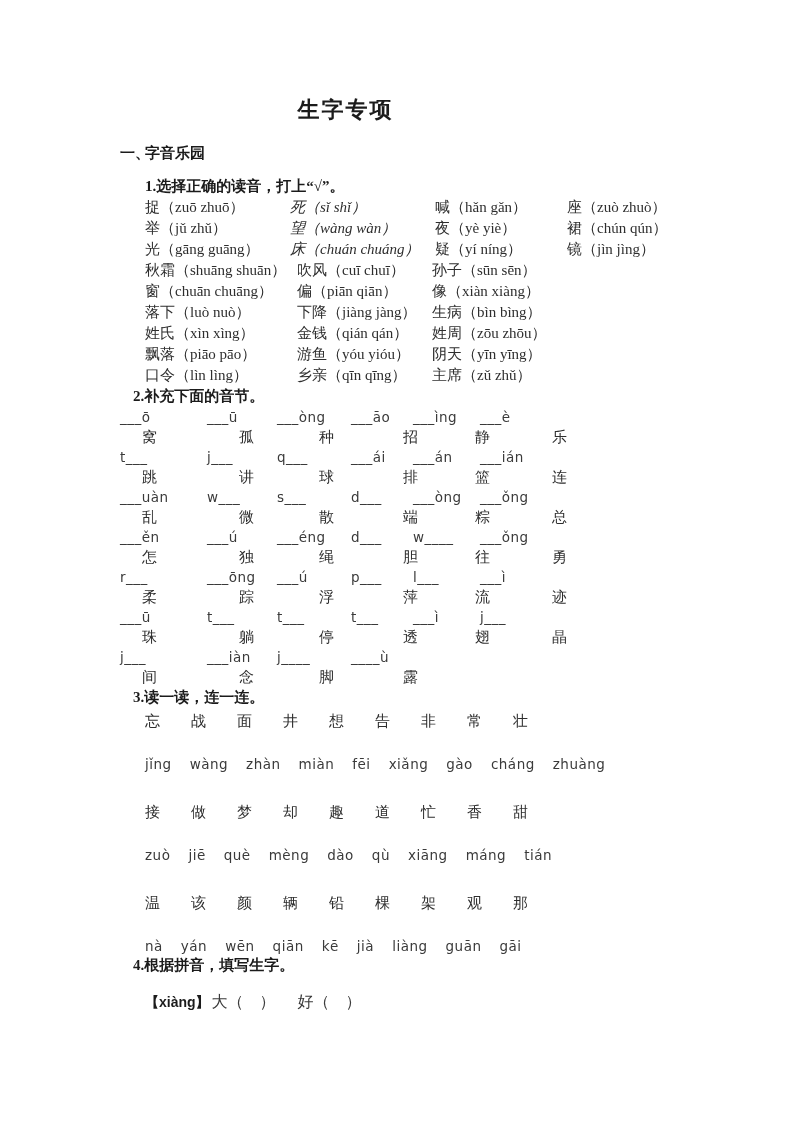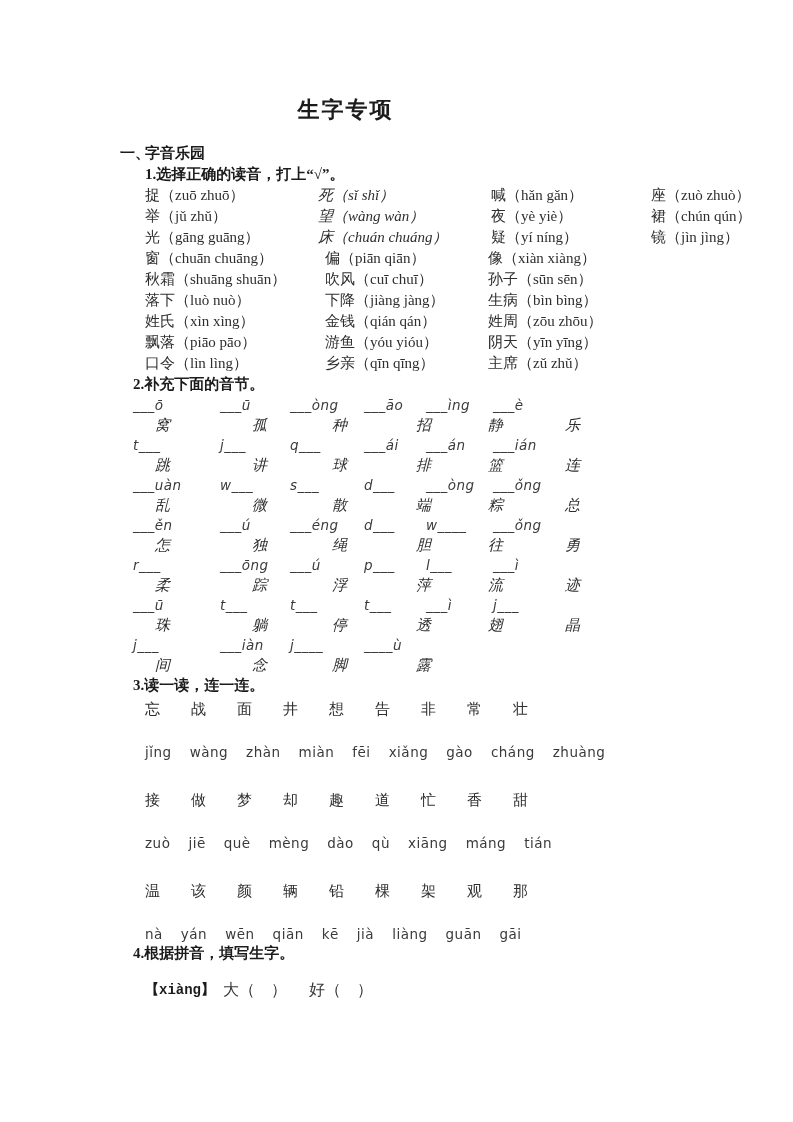--- a/index.html
+++ b/index.html
@@ -16,35 +16,35 @@
     font-family:"Liberation Serif","DejaVu Serif",serif;
   }
   .sec-heading{
     margin-top:19px;font-size:15px;font-weight:bold;color:#1b1b1b;line-height:21px;
     display:flex;
   }
   .sec-heading .hnum{width:25px;flex:0 0 auto;}
   .q-heading{
     font-size:15px;font-weight:bold;color:#1b1b1b;line-height:21px;white-space:nowrap;
   }
-  .q1h{margin-left:25px;}
+  .q1h{margin-left:25px;margin-top:12px;}
   .q2h,.q3h,.q4h{margin-left:13px;}
 
   
   .s1rows{margin-left:25px;font-size:15px;line-height:21px;}
-  .s1row{display:flex;gap:28px;}
+  .s1row{display:flex;}
   .s1row > span{flex:0 0 auto;white-space:nowrap;}
   .s1row > span:nth-child(1):nth-last-child(4){width:145px;}
   .s1row > span:nth-child(2):nth-last-child(3){width:145px;font-style:italic;}
   .s1row > span:nth-child(3):nth-last-child(2){width:132px;}
   .s1row > span:nth-child(1):nth-last-child(3){width:152px;}
   .s1row > span:nth-child(2):nth-last-child(2){width:135px;}
 
   
-  .s2groups{margin-left:13px;font-style:italic;}
+  .s2groups{}
   .s2row{display:flex;font-size:15px;line-height:20px;}
   .s2row > span{flex:0 0 auto;white-space:nowrap;}
   .s2row > span:nth-child(1){width:87px;}
   .s2row > span:nth-child(2){width:70px;}
   .s2row > span:nth-child(3){width:74px;}
   .s2row > span:nth-child(4){width:62px;}
   .s2row > span:nth-child(5){width:67px;}
   .s2py{font-family:"DejaVu Sans","Liberation Sans",sans-serif;font-size:13.5px;color:#3a3a3a;letter-spacing:0.5px;}
   .s2cn > span{padding-left:10px;}
   .s2cn > span:first-child{padding-left:22px;}
@@ -54,22 +54,22 @@
   .s3chars{display:flex;font-size:15px;line-height:18px;margin-top:30px;}
   .s3group:first-child .s3chars{margin-top:4px;}
   .s3chars > span{flex:0 0 auto;width:46px;white-space:nowrap;}
   .s3py{display:flex;font-size:13.5px;line-height:18px;margin-top:25px;
         font-family:"DejaVu Sans","Liberation Sans",sans-serif;color:#3a3a3a;letter-spacing:0.5px;}
   .s3py > span{flex:0 0 auto;margin-right:18px;white-space:nowrap;text-align:center;}
 
   
   .q4h{}
   .s4line{margin-left:25px;margin-top:15px;font-size:16px;line-height:22px;display:flex;color:#3a3a3a;}
-  .s4bracket{font-weight:bold;color:#1b1b1b;margin-right:8px;white-space:nowrap;
-             font-family:Liberation Mono, monospace;font-size:14px;line-height:22px;}
+  .s4bracket{font-weight:bold;color:#1b1b1b;margin-right:2px;white-space:nowrap;
+             font-family:Liberation Sans, sans-serif;font-size:14px;line-height:22px;}
   .s4items{display:flex;}
   .s4items > span{margin-right:22px;white-space:nowrap;}
 </style>
 </head>
 <body>
 
 <div class="page">
 
   <h1 class="title">生字专项</h1>
 
@@ -98,29 +98,29 @@
       </div>
       <div class="s1row">
 
     <span>光（gāng  guāng）</span>
         <span>床（chuán  chuáng）</span>
         <span>疑（yí  níng）</span>
         <span>镜（jìn  jìng）</span>
       </div>
       <div class="s1row">
 
+    <span>秋霜（shuāng  shuān）</span>
+        <span>吹风（cuī  chuī）</span>
+        <span>孙子（sūn  sēn）</span>
+      </div>
+      <div class="s1row">
+
     <span>窗（chuān  chuāng）</span>
         <span>偏（piān  qiān）</span>
         <span>像（xiàn  xiàng）</span>
-      </div>
-      <div class="s1row">
-
-    <span>秋霜（shuāng  shuān）</span>
-        <span>吹风（cuī  chuī）</span>
-        <span>孙子（sūn  sēn）</span>
       </div>
       <div class="s1row">
 
     <span>落下（luò  nuò）</span>
         <span>下降（jiàng  jàng）</span>
         <span>生病（bìn  bìng）</span>
       </div>
       <div class="s1row">
 
     <span>姓氏（xìn  xìng）</span>

